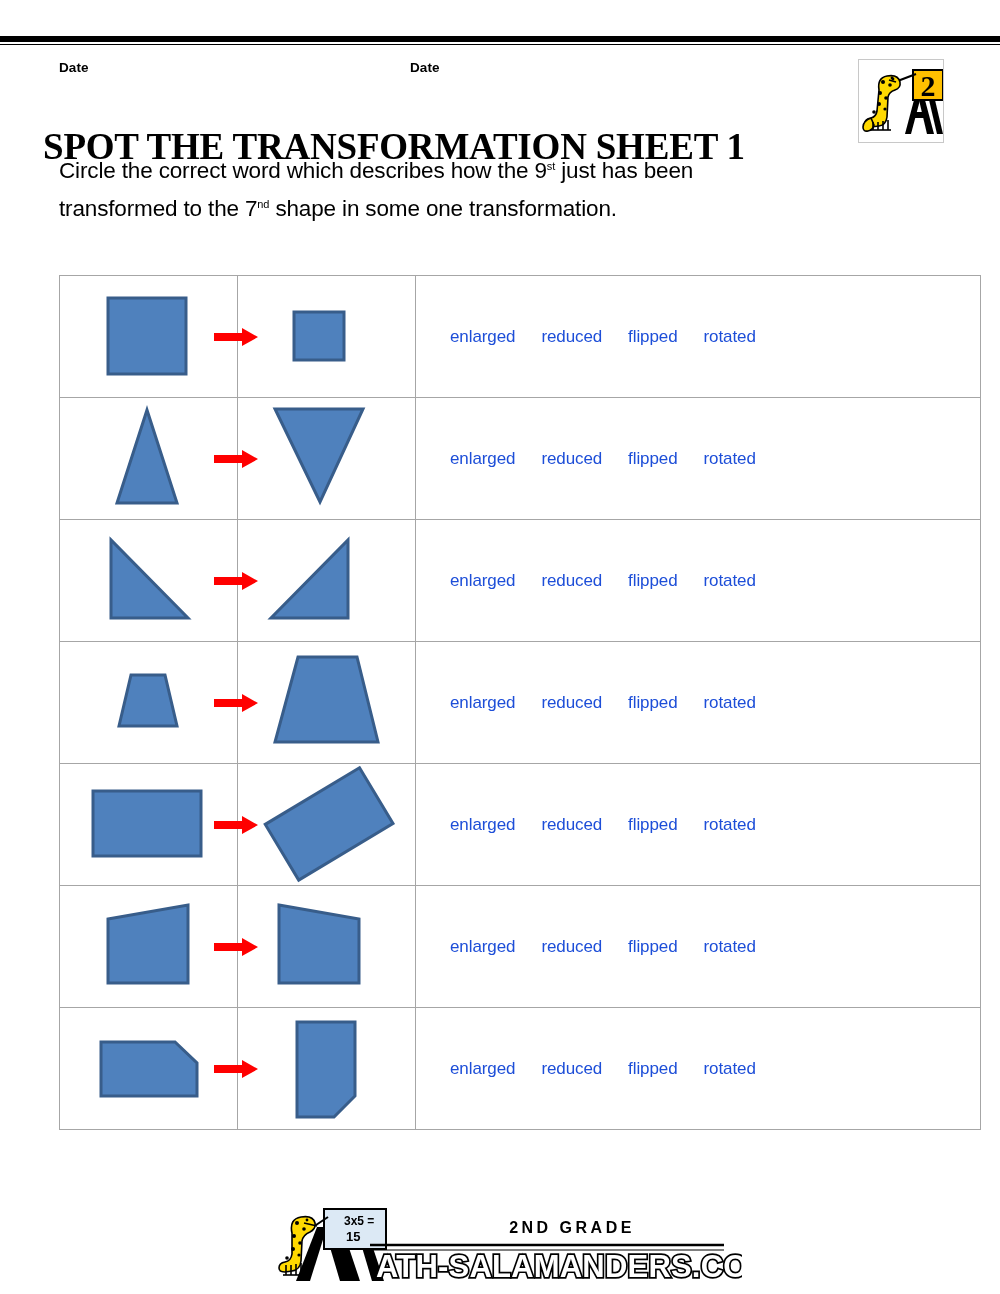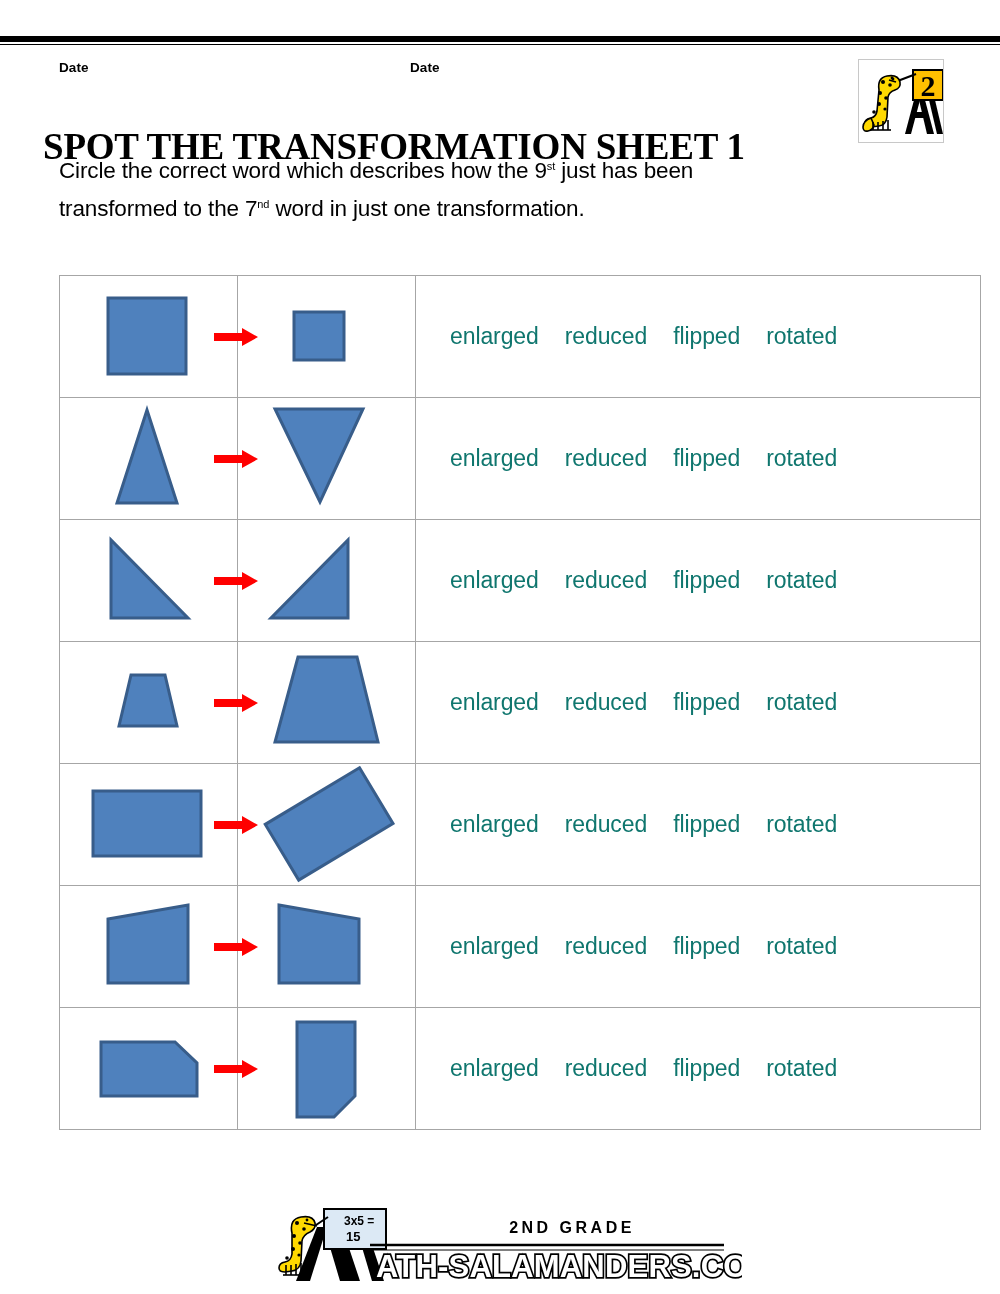--- a/index.html
+++ b/index.html
@@ -126,25 +126,25 @@
     position: absolute;
     left: -24px;
     top: 50%;
     margin-top: -9px;
     width: 56px;
     height: 18px;
     pointer-events: none;
   }
 
   .answers {
-    font-size: 23px;
+    font-size: 17px;
     letter-spacing: -0.1px;
     white-space: nowrap;
     padding-left: 34px !important;
-    color: #0f766e;
+    color: #1d4ed8;
   }
   .answers .w { display: inline-block; }
   .answers .w + .w { margin-left: 26px; }
 
   
   .footer {
     position: absolute;
     left: 272px;
     top: 1203px;
     width: 470px;
@@ -208,21 +208,21 @@
   </svg>
 </div>
 
 <h1 class="title">SPOT THE TRANSFORMATION SHEET 1</h1>
 
 <div class="instructions">
   <div>
     <span>Circle the correct word which describes how the 9</span><sup>st</sup><span> just has been</span>
   </div>
   <div>
-    <span>transformed to the 7</span><sup>nd</sup><span> word in just one transformation.</span>
+    <span>transformed to the 7</span><sup>nd</sup><span> shape in some one transformation.</span>
   </div>
 </div>
 
 <table class="sheet-table">
   <tbody>
 
   <tr>
     <td class="col-a">
       <div class="cell-shape">
         <svg width="177" height="121" viewBox="0 0 177 121">

